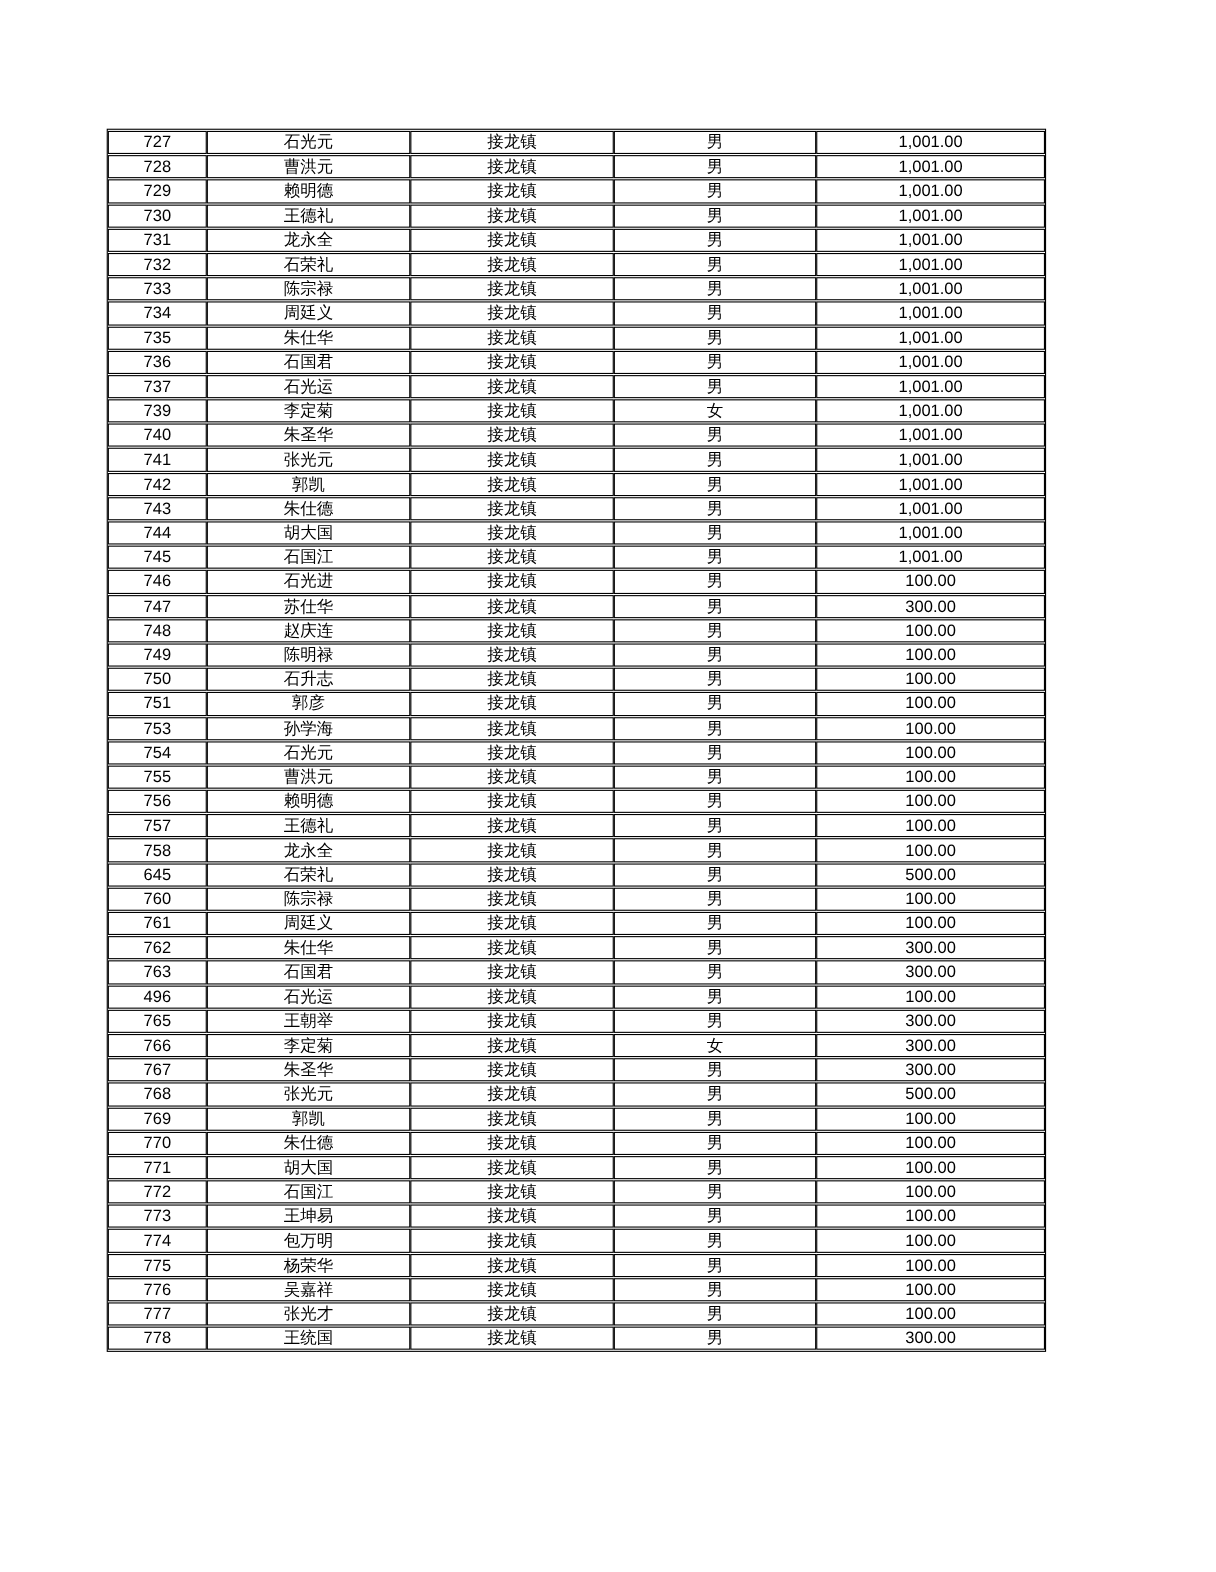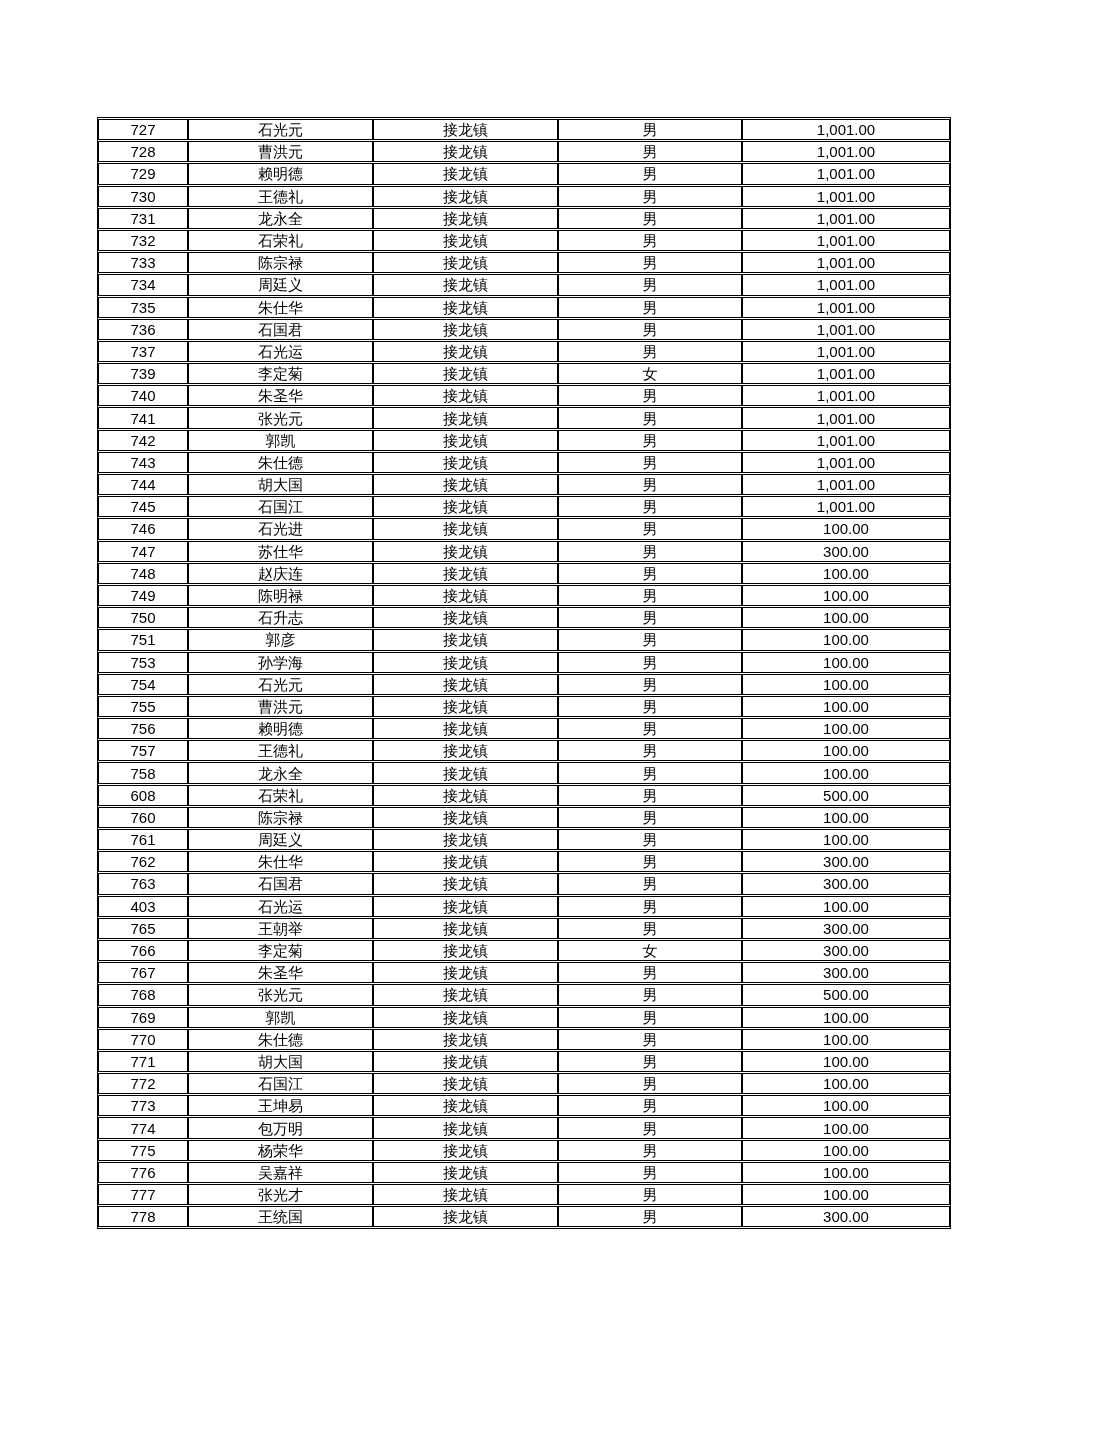--- a/index.html
+++ b/index.html
@@ -263,21 +263,21 @@
           <td>100.00</td>
         </tr>
         <tr>
           <td>758</td>
           <td>龙永全</td>
           <td>接龙镇</td>
           <td>男</td>
           <td>100.00</td>
         </tr>
         <tr>
-          <td>608</td>
+          <td>645</td>
           <td>石荣礼</td>
           <td>接龙镇</td>
           <td>男</td>
           <td>500.00</td>
         </tr>
         <tr>
           <td>760</td>
           <td>陈宗禄</td>
           <td>接龙镇</td>
           <td>男</td>
@@ -298,21 +298,21 @@
           <td>300.00</td>
         </tr>
         <tr>
           <td>763</td>
           <td>石国君</td>
           <td>接龙镇</td>
           <td>男</td>
           <td>300.00</td>
         </tr>
         <tr>
-          <td>403</td>
+          <td>496</td>
           <td>石光运</td>
           <td>接龙镇</td>
           <td>男</td>
           <td>100.00</td>
         </tr>
         <tr>
           <td>765</td>
           <td>王朝举</td>
           <td>接龙镇</td>
           <td>男</td>

